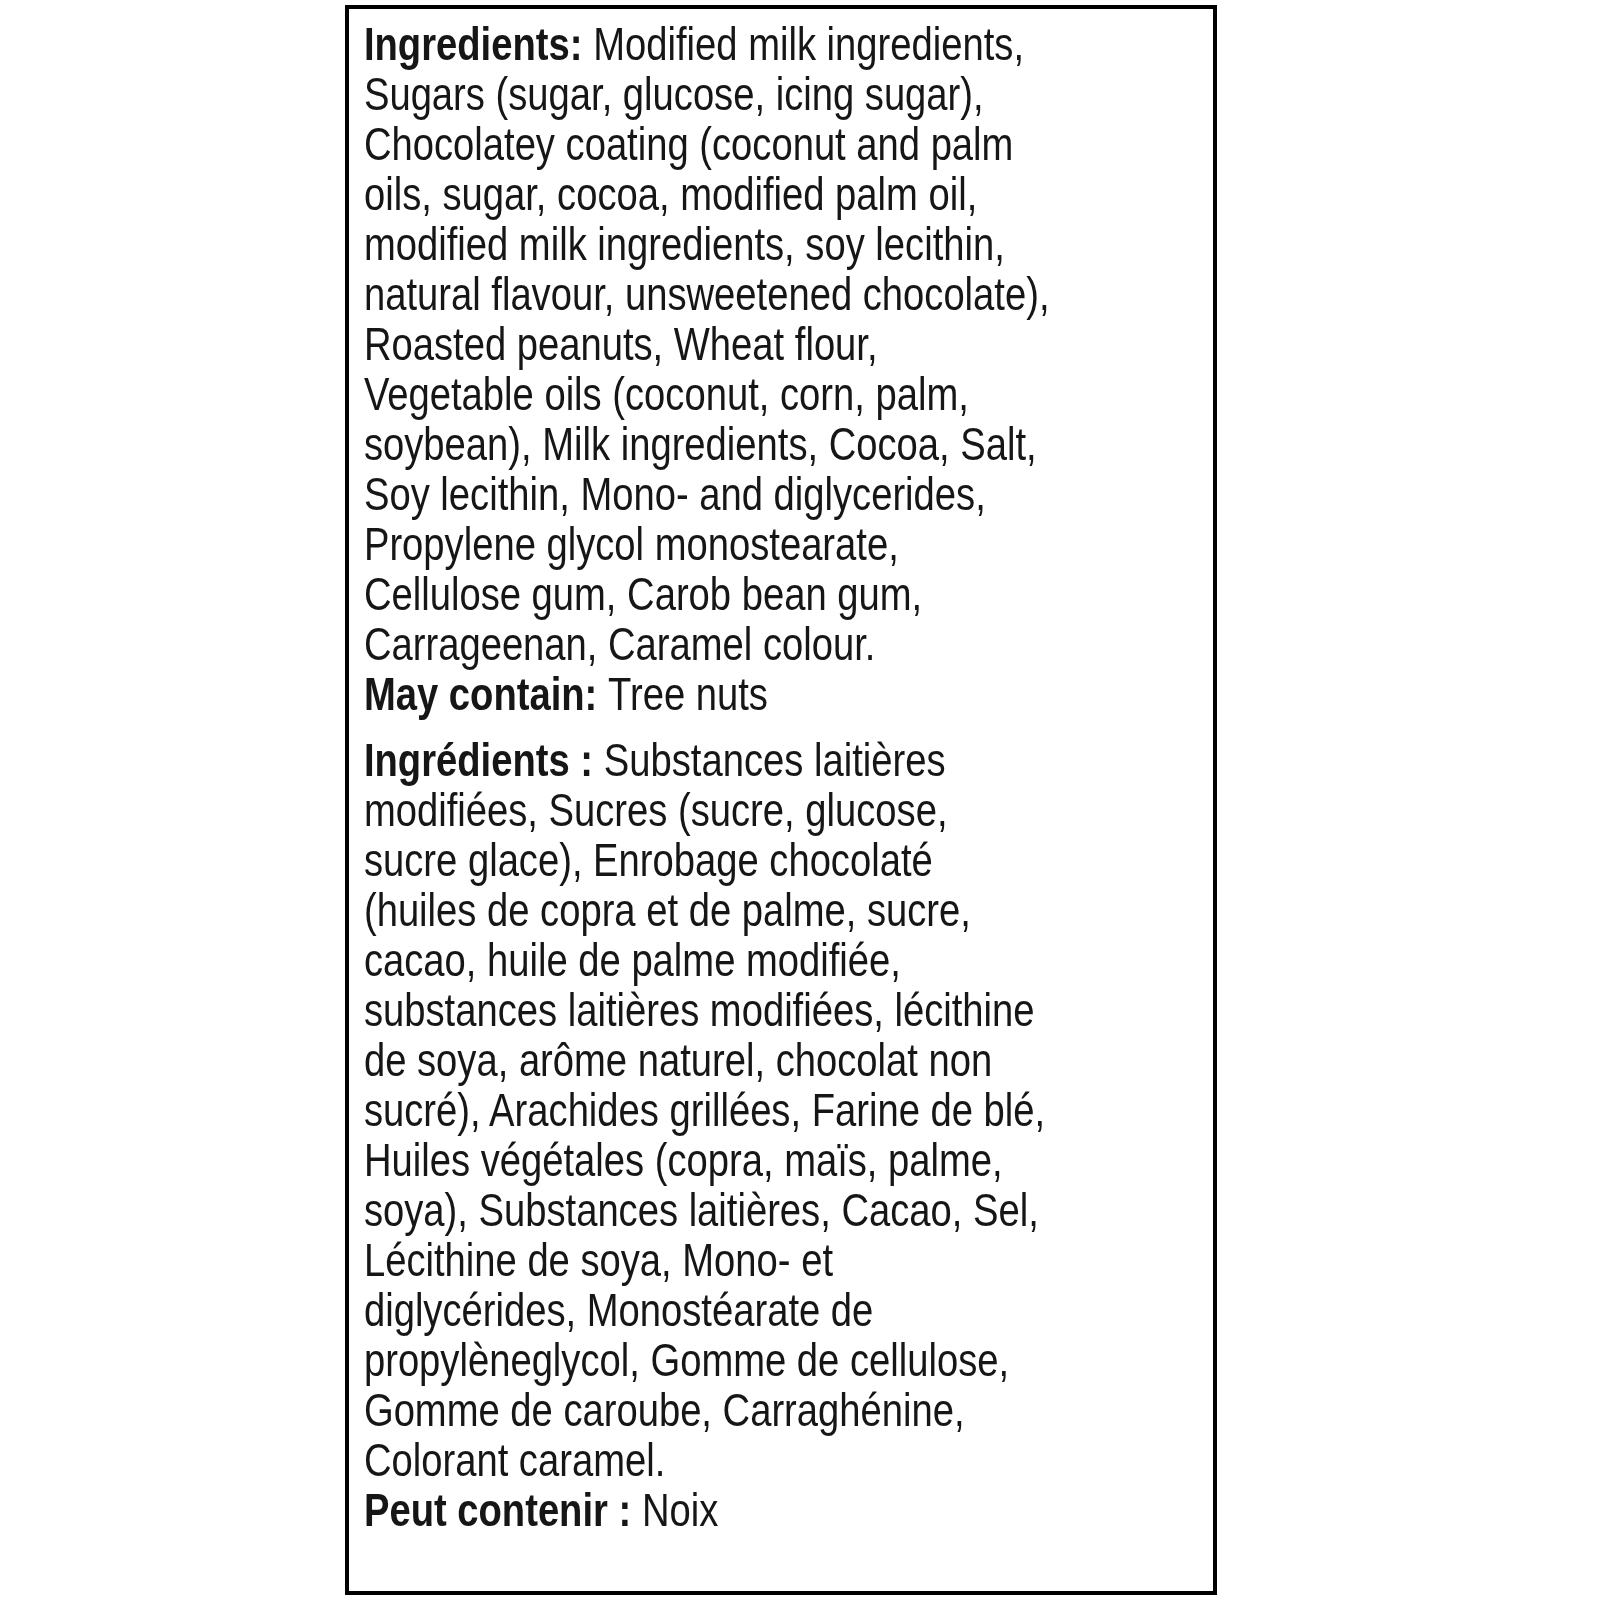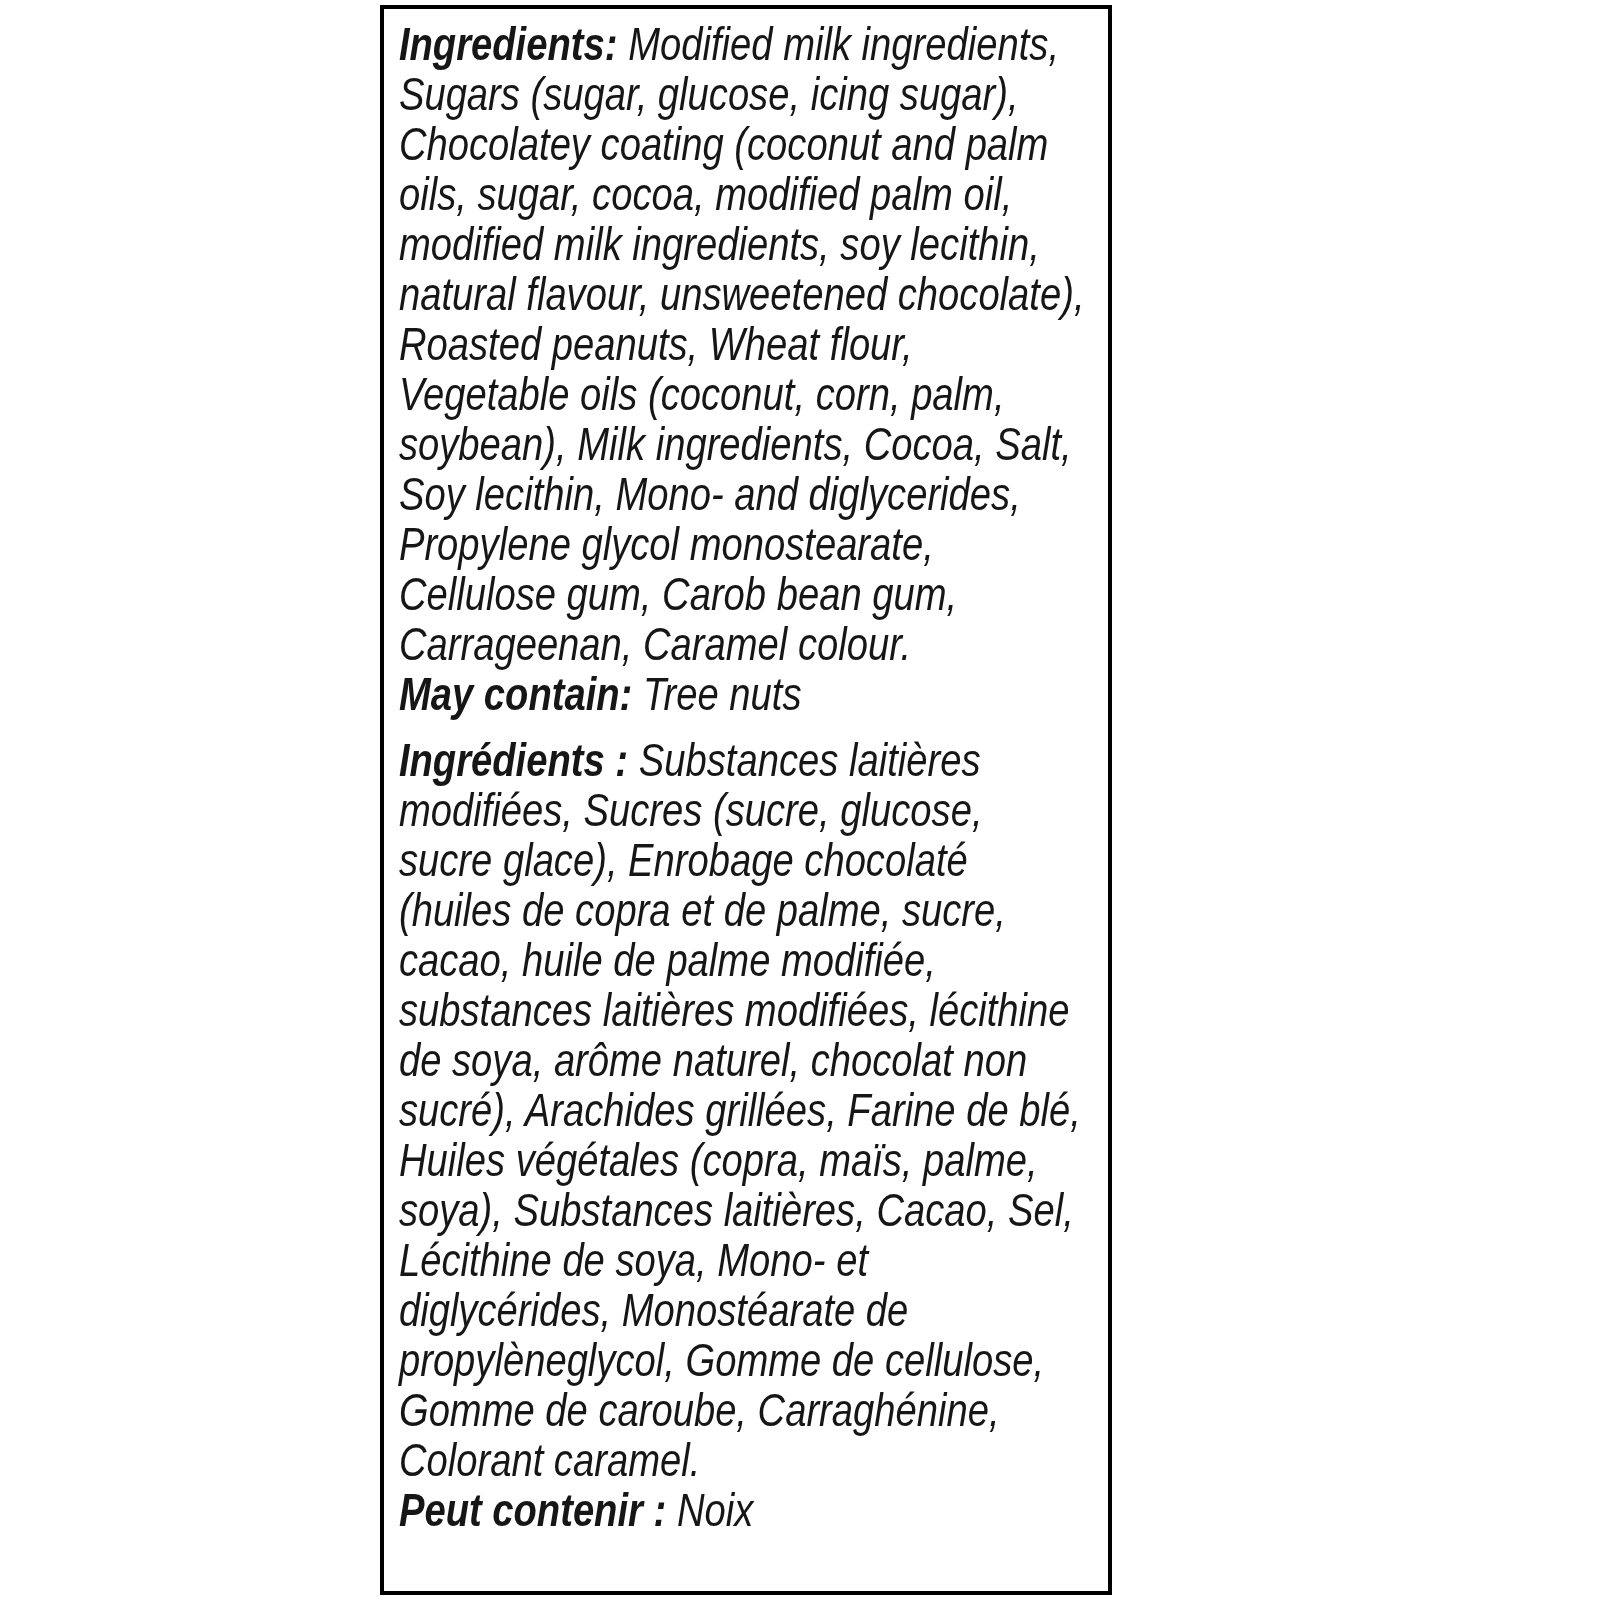--- a/index.html
+++ b/index.html
@@ -8,29 +8,28 @@
     background: #ffffff;
   }
   body {
     width: 1600px;
     height: 1600px;
     position: relative;
     font-family: "Liberation Sans", sans-serif;
   }
   .label-box {
     position: absolute;
-    left: 380px;
+    left: 345px;
     top: 5px;
-    width: 732px;
+    width: 872px;
     height: 1590px;
     box-sizing: border-box;
     border: 4px solid #000000;
     background: #ffffff;
     overflow: hidden;
-    font-style: italic;
   }
   .text-col {
     padding: 10px 0 0 18px;
     transform: scaleX(0.83);
     transform-origin: 0 0;
     width: 1020px;
   }
   .line {
     font-size: 46px;
     line-height: 50px;

